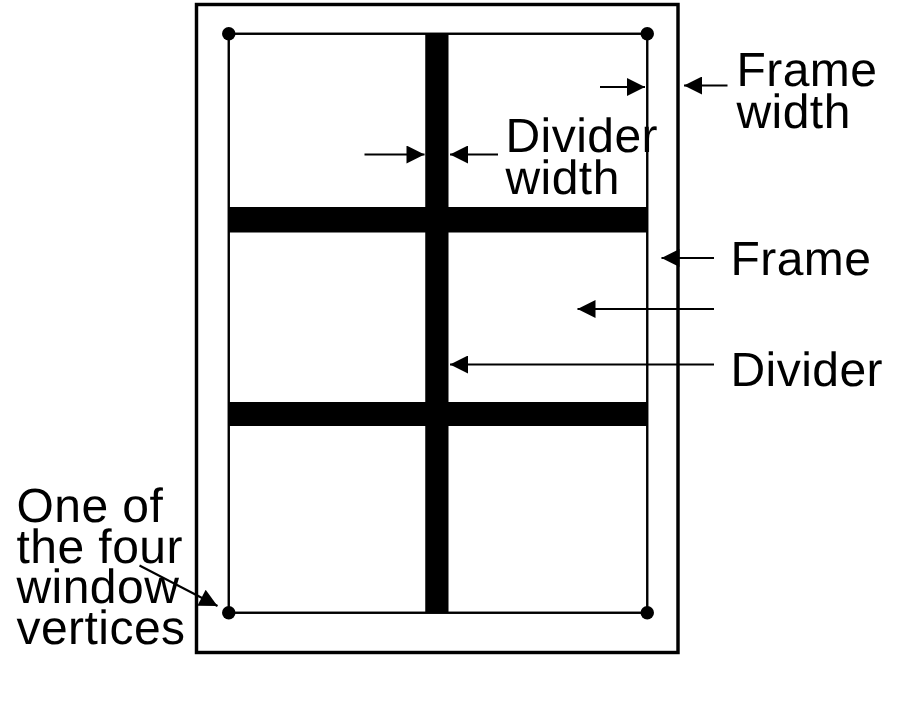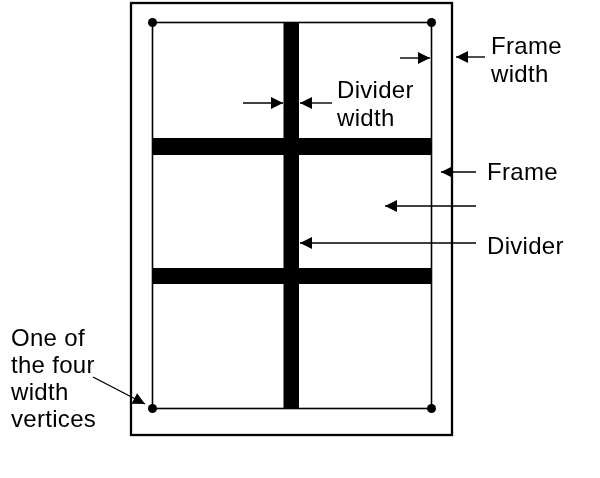--- a/index.html
+++ b/index.html
@@ -16,21 +16,21 @@
     overflow: hidden;
   }
   .stage svg {
     position: absolute;
     left: 0;
     top: 0;
   }
   .label {
     position: absolute;
     color: #000000;
-    font-size: 24px;
+    font-size: 32px;
     line-height: 28px;
     letter-spacing: 0.3px;
     white-space: pre-line;
   }
   .label.compact {
     line-height: 27px;
   }
 </style>
 </head>
 <body>
@@ -75,16 +75,16 @@
   <div class="label" style="left:337px; top:76px;">Divider
 width</div>
 
   <div class="label" style="left:487px; top:158px;">Frame</div>
 
 
   <div class="label" style="left:487px; top:232px;">Divider</div>
 
   <div class="label compact" style="left:11px; top:324px;">One of
 the four
-width
+window
 vertices</div>
 
 </div>
 
 </body></html>

